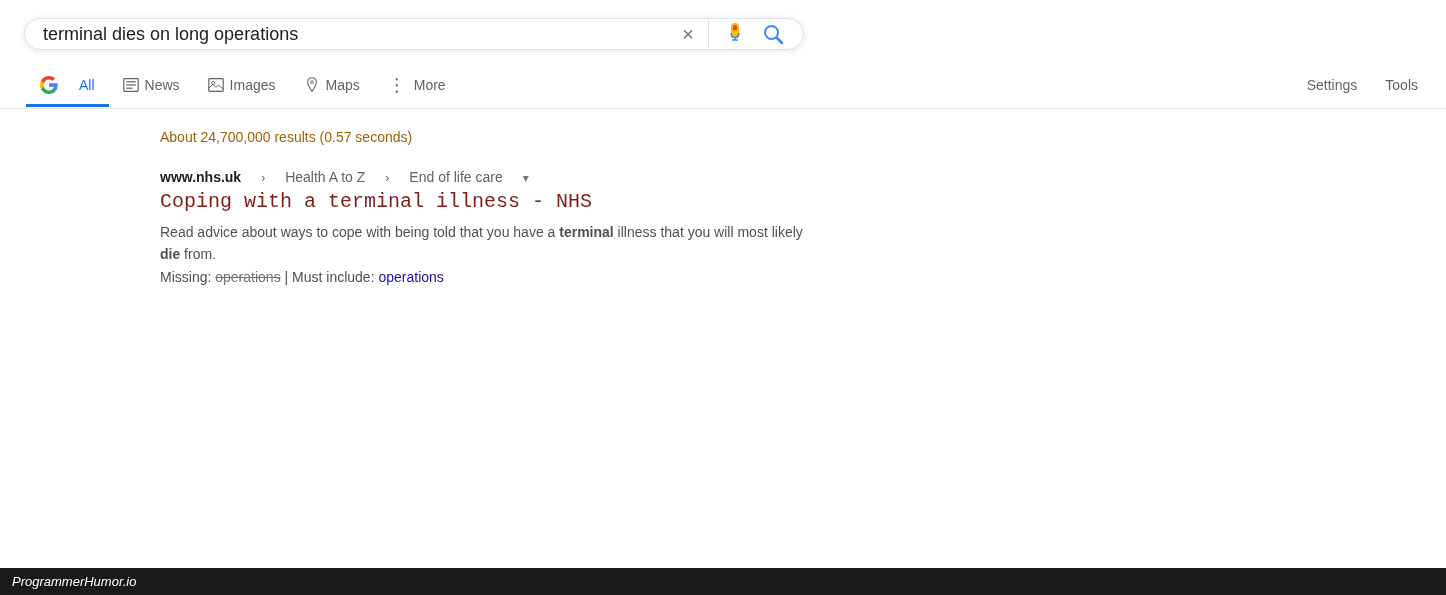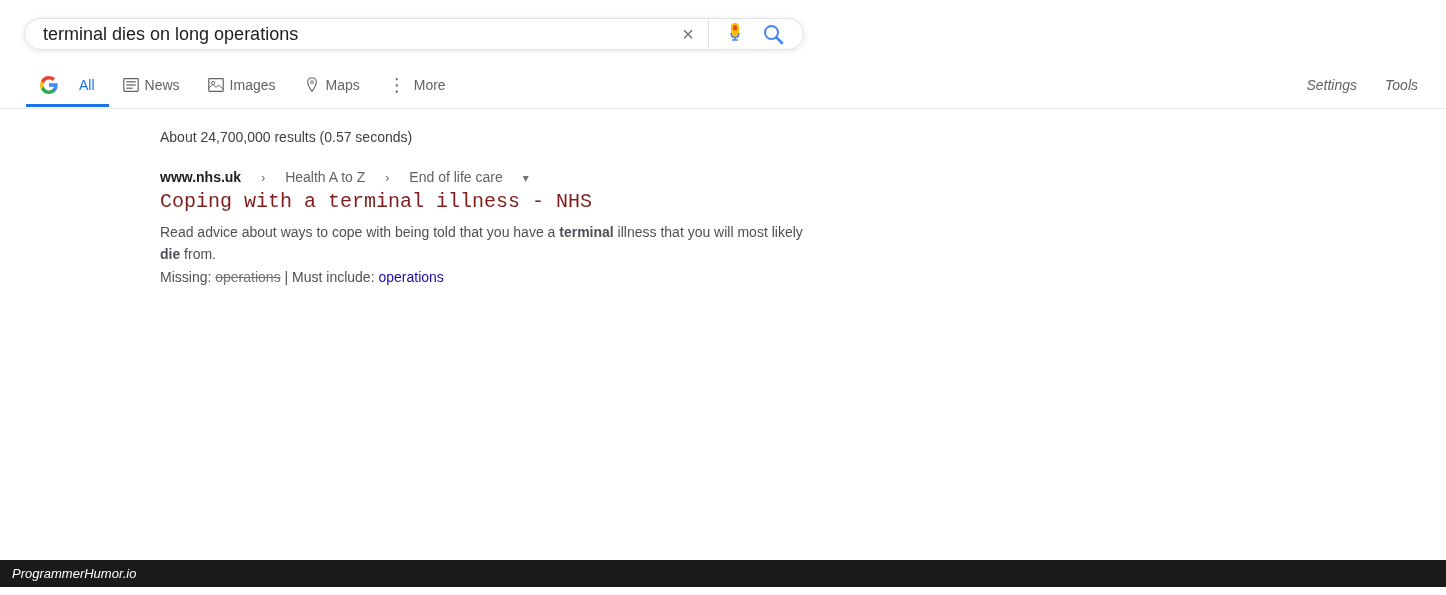--- a/index.html
+++ b/index.html
@@ -88,38 +88,37 @@
       border-bottom: 3px solid #1a73e8;
       font-weight: 500;
       gap: 21px;
     }
     .nav-right {
       margin-left: auto;
       display: flex;
       align-items: center;
       gap: 0;
       padding-right: 14px;
-      font-style: italic;
     }
     .nav-right-btn {
       padding: 10px 14px;
       font-size: 14px;
       color: #5f6368;
       cursor: pointer;
       border-bottom: 3px solid transparent;
       margin-bottom: -1px;
     }
 
     
     .results-area {
       padding: 20px 0 0 160px;
     }
     .results-stats {
       font-size: 14px;
-      color: #404040;
+      color: #a16207;
       margin-bottom: 24px;
     }
     .result-item {
       max-width: 650px;
     }
     .result-url-line {
       display: flex;
       align-items: flex-end;
       gap: 20px;
       font-size: 14px;
@@ -170,21 +169,21 @@
     .missing-link {
       color: #1a0dab;
       cursor: pointer;
       text-decoration: none;
       font-weight: 500;
     }
 
     
     .footer-bar {
       position: fixed;
-      bottom: 8px;
+      bottom: 0;
       left: 0;
       width: 100%;
       background: #1a1a1a;
       color: #fff;
       font-size: 13px;
       padding: 6px 12px;
       font-style: italic;
     }
     .mic-r { fill: #fbbc04; }
 

